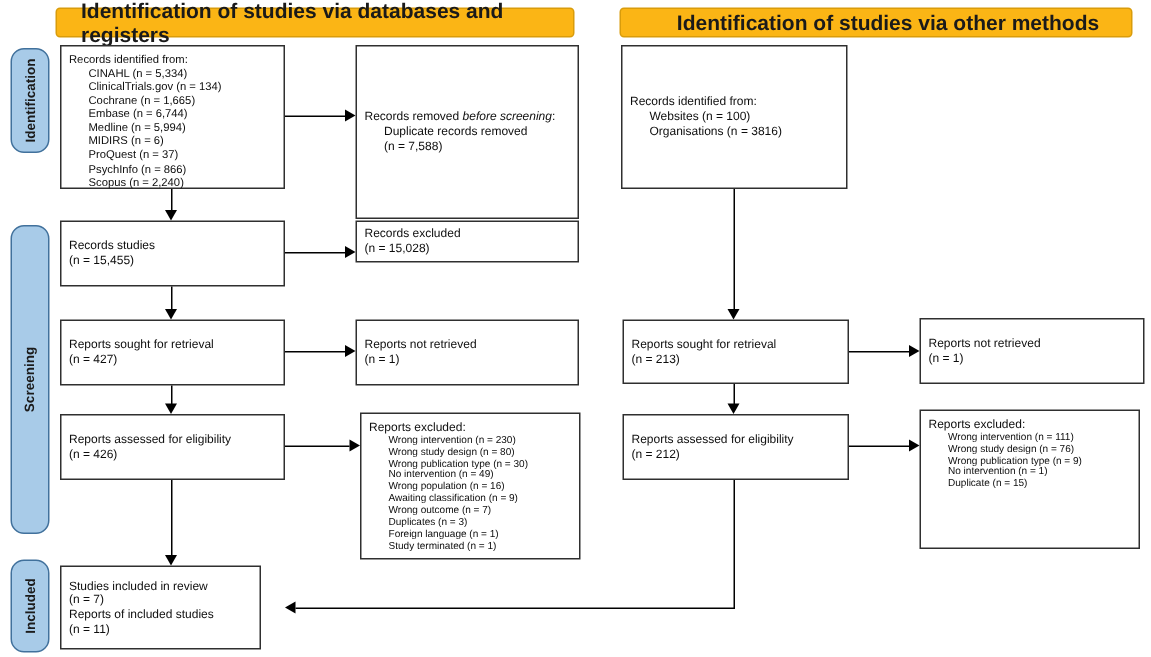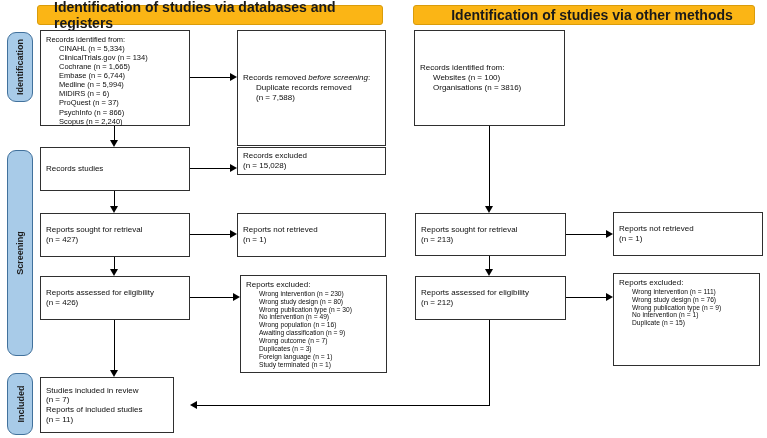--- a/index.html
+++ b/index.html
@@ -68,20 +68,21 @@
   <div class="box" style="left:237px;top:30px;width:149px;height:116px;">
     <div>
       <span>Records removed </span><i>before screening</i><span>:</span>
     </div>
     <div class="indent">Duplicate records removed</div>
     <div class="indent">(n = 7,588)</div>
   </div>
 
   <div class="box" style="left:40px;top:147px;width:150px;height:44px;">
     <div>Records studies</div>
+    <div>(n = 15,455)</div>
   </div>
   <div class="box" style="left:237px;top:147px;width:149px;height:28px;">
     <div>Records excluded</div>
     <div>(n = 15,028)</div>
   </div>
 
   <div class="box" style="left:40px;top:213px;width:150px;height:44px;">
     <div>Reports sought for retrieval</div>
     <div>(n = 427)</div>
   </div>

